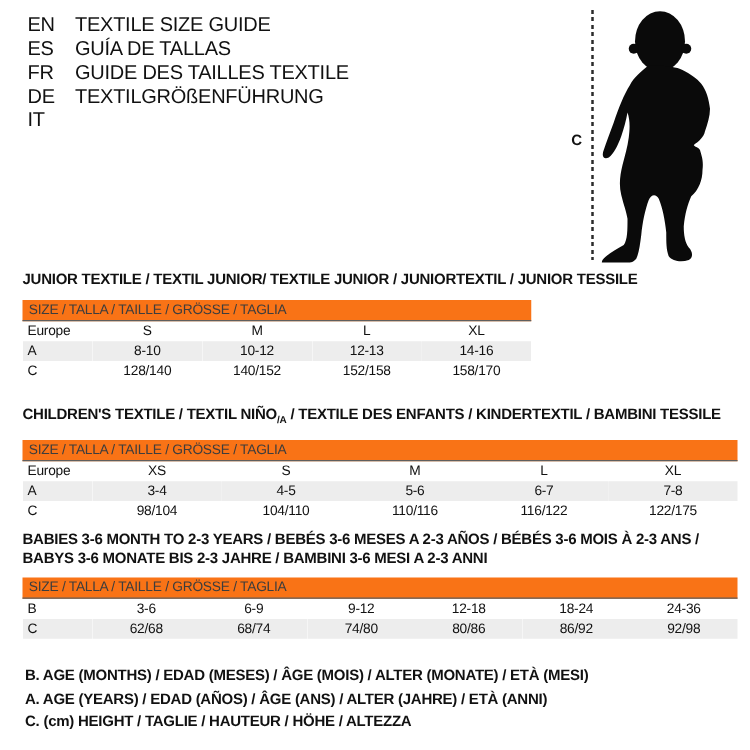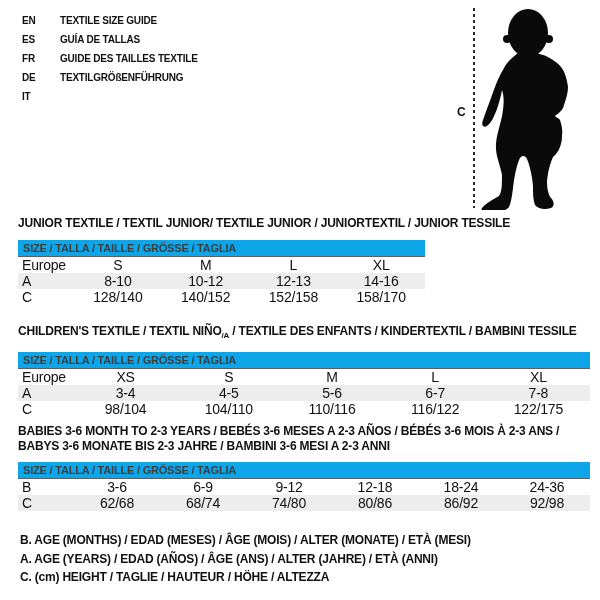--- a/index.html
+++ b/index.html
@@ -1,41 +1,41 @@
 <!DOCTYPE html>
 <html><head>
 <meta charset="utf-8">
 <style>
   html,body{margin:0;padding:0;background:#ffffff;}
   .page{position:relative;width:600px;height:600px;background:#ffffff;overflow:hidden;
         font-family:"Liberation Sans",sans-serif;color:#111111;letter-spacing:-0.2px;}
 
   
-  .langs{position:absolute;top:11px;left:22px;font-size:10px;font-weight:bold;line-height:19px;}
+  .langs{position:absolute;top:11px;left:22px;font-size:16px;font-weight:normal;line-height:19px;}
   .lang-row{display:flex;}
   .lang-code{width:38px;}
 
   
   .measure-line{position:absolute;left:473px;top:8px;width:2px;height:200px;
     background:repeating-linear-gradient(to bottom,#2b2b2b 0 3px,transparent 3px 6px);}
   .measure-label{position:absolute;left:457px;top:105px;font-size:12px;font-weight:bold;}
   .baby-svg{position:absolute;left:480px;top:6px;width:90px;height:204px;}
 
   
   .section{position:absolute;left:18px;}
   .sec-junior{top:216px;width:407px;}
   .sec-children{top:324px;width:572px;}
   .sec-babies{top:424px;width:572px;}
   .sec-heading{font-size:12px;font-weight:bold;line-height:15px;white-space:nowrap;}
   .sub{font-size:8px;vertical-align:sub;}
-  .size-bar{margin-top:9px;background:#0ea5e9;color:#3d3d3d;font-size:11px;height:16px;
-            line-height:16px;padding-left:5px;border-bottom:1px solid #5f5f5f;font-weight:bold;
+  .size-bar{margin-top:9px;background:#f97316;color:#3d3d3d;font-size:11px;height:16px;
+            line-height:16px;padding-left:5px;border-bottom:1px solid #5f5f5f;font-weight:normal;
             white-space:nowrap;overflow:hidden;}
   .sec-babies .size-bar{margin-top:8px;}
-  table{width:100%;border-collapse:collapse;table-layout:fixed;font-size:14px;}
+  table{width:100%;border-collapse:collapse;table-layout:fixed;font-size:11px;}
   td{height:16px;padding:0;text-align:center;font-weight:normal;overflow:hidden;}
   td.rowlabel{text-align:left;padding-left:4px;width:52px;}
   tr.shaded{background:#ededed;}
 
   
   .footnotes{position:absolute;left:20px;top:531px;font-size:12px;font-weight:bold;line-height:18.5px;}
 </style>
 </head>
 <body>
 

